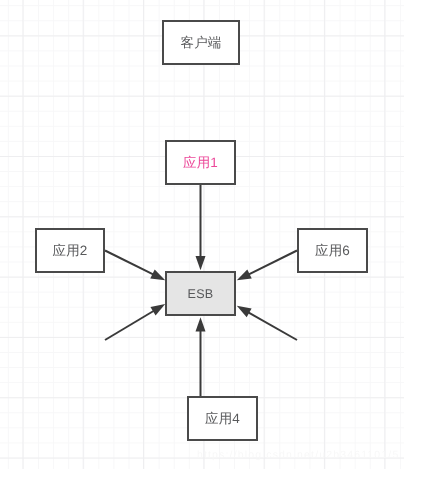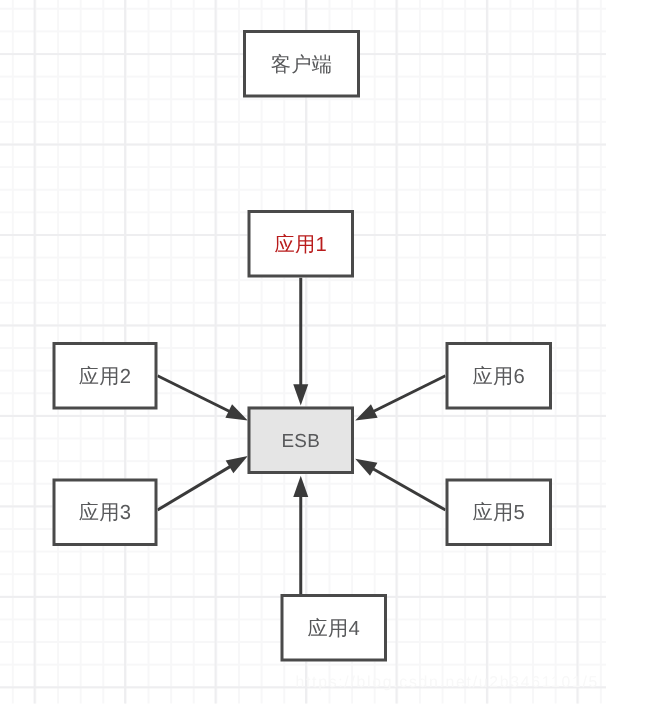--- a/index.html
+++ b/index.html
@@ -62,36 +62,30 @@
       <line x1="297" y1="250.5" x2="246.8375129442114" y2="275.33126435651997" stroke="#3a3a3a" stroke-width="2"></line>
       <polygon points="236.8,280.3 247.30794692771443,269.5193204590649 251.74431803796446,278.48138558782506" fill="#3a3a3a"></polygon>
     </g>
   </svg>
 
   <div id="nodes">
     <div class="node" style="left: 162px; top: 20px; width: 78px; height: 45px; background: rgb(255, 255, 255); border-color: rgb(74, 74, 74); border-width: 2px;">
       <span class="node-label" style="font-size: 13.5px; color: rgb(88, 89, 91);">客户端</span>
     </div>
     <div class="node" style="left: 165px; top: 140px; width: 71px; height: 45px; background: rgb(255, 255, 255); border-color: rgb(74, 74, 74); border-width: 2px;">
-      <span class="node-label" style="font-size: 13.5px; color: #b91c1c;">应用1</span>
+      <span class="node-label" style="font-size: 13.5px; color: #ec4899;">应用1</span>
     </div>
     <div class="node" style="left: 35px; top: 228px; width: 70px; height: 45px; background: rgb(255, 255, 255); border-color: rgb(74, 74, 74); border-width: 2px;">
       <span class="node-label" style="font-size: 13.5px; color: rgb(88, 89, 91); text-align: center;">应用2</span>
-    </div>
-    <div class="node" style="left: 35px; top: 319px; width: 70px; height: 45px; background: rgb(255, 255, 255); border-color: rgb(74, 74, 74); border-width: 2px;">
-      <span class="node-label" style="font-size: 13.5px; color: rgb(88, 89, 91);">应用3</span>
     </div>
     <div class="node" style="left: 165px; top: 271px; width: 71px; height: 45px; background: #e5e5e5; border-color: rgb(74, 74, 74); border-width: 2px;">
       <span class="node-label" style="font-size: 12.6px; color: rgb(88, 89, 91); transform: translateY(1px);">ESB</span>
     </div>
     <div class="node" style="left: 297px; top: 228px; width: 71px; height: 45px; background: rgb(255, 255, 255); border-color: rgb(74, 74, 74); border-width: 2px;">
       <span class="node-label" style="font-size: 13.5px; color: rgb(88, 89, 91);">应用6</span>
-    </div>
-    <div class="node" style="left: 297px; top: 319px; width: 71px; height: 45px; background: rgb(255, 255, 255); border-color: rgb(74, 74, 74); border-width: 2px;">
-      <span class="node-label" style="font-size: 13.5px; color: rgb(88, 89, 91);">应用5</span>
     </div>
     <div class="node" style="left: 165px; top: 396px; width: 71px; height: 45px; background: rgb(255, 255, 255); border-color: rgb(74, 74, 74); border-width: 2px; margin-left: 22px;">
       <span class="node-label" style="font-size: 13.5px; color: rgb(88, 89, 91);">应用4</span>
     </div>
   </div>
 
   <div id="watermark">https://blog.csdn.net/u2b3461101/5</div>
 
 </div>
 

